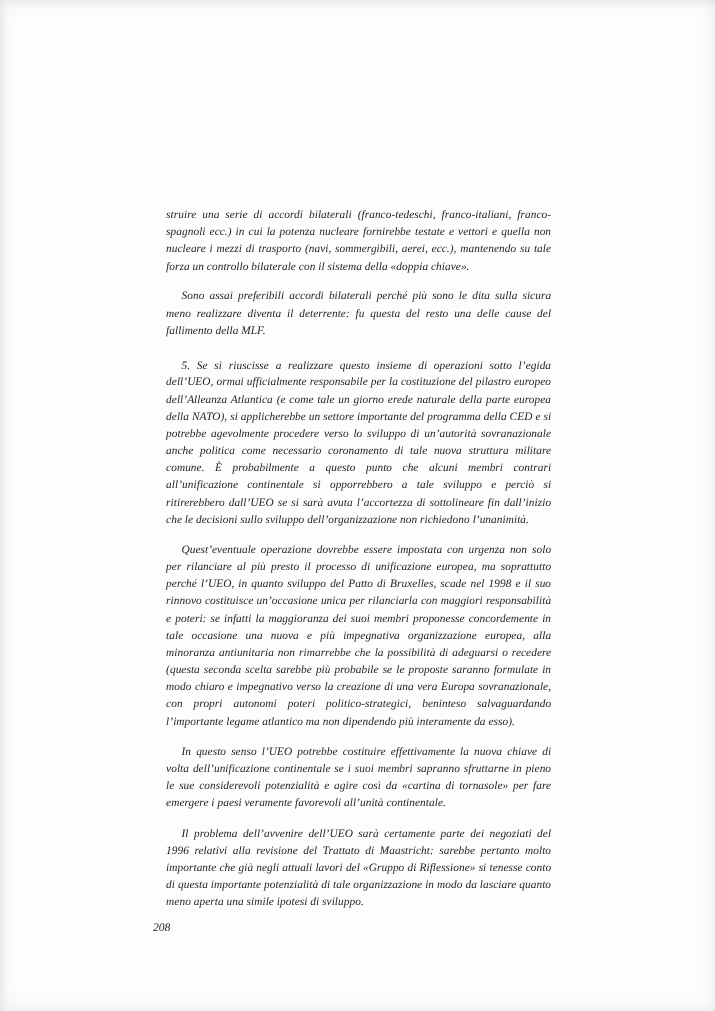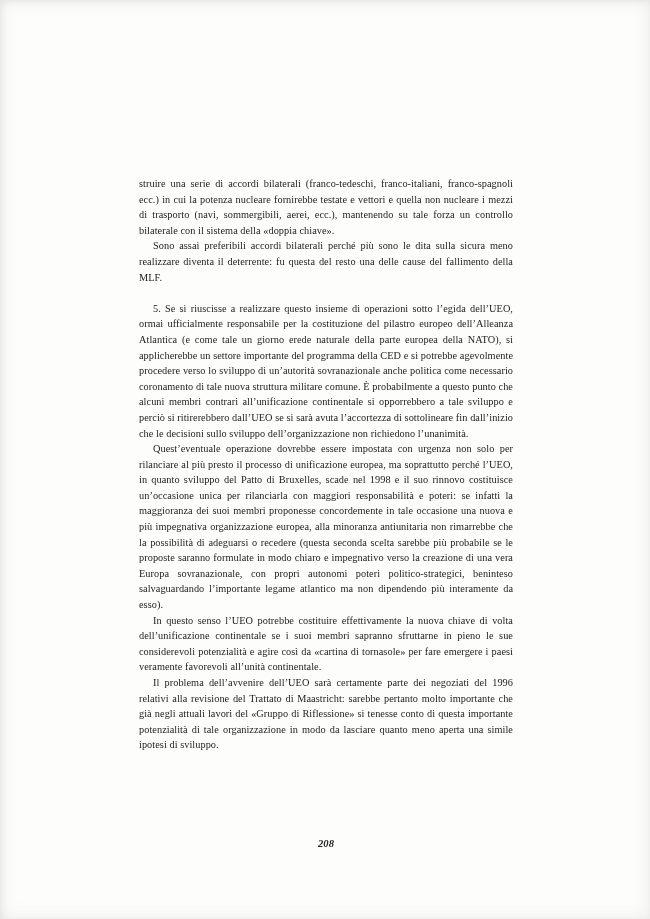--- a/index.html
+++ b/index.html
@@ -26,39 +26,38 @@
     top: 176px;
     width: 374px;
     font-size: 10.3px;
     line-height: 15.6px;
     letter-spacing: 0.05px;
     color: #1c1c1c;
     text-align: justify;
     text-justify: inter-word;
   }
   .text-block p {
-    margin: 0;
+    margin: 12px;
     text-indent: 14px;
+    font-style: italic;
   }
   .text-block p.noindent {
     text-indent: 0;
   }
   .text-block p.spaced {
     margin-top: 15.6px;
   }
   .page-number {
     position: absolute;
     left: 139px;
     width: 374px;
     top: 838px;
-    text-align: center;
     font-style: italic;
     font-size: 10.6px;
     color: #222;
-    font-weight: bold;
   }
 </style>
 </head>
 <body>
 
 <div class="scan-page">
   <div class="text-block">
     <p class="noindent">struire una serie di accordi bilaterali (franco-tedeschi, franco-italiani, franco-spagnoli ecc.) in cui la potenza nucleare fornirebbe testate e vettori e quella non nucleare i mezzi di trasporto (navi, sommergibili, aerei, ecc.), mantenendo su tale forza un controllo bilaterale con il sistema della «doppia chiave».</p>
     <p>Sono assai preferibili accordi bilaterali perché più sono le dita sulla sicura meno realizzare diventa il deterrente: fu questa del resto una delle cause del fallimento della MLF.</p>
     <p class="spaced">5. Se si riuscisse a realizzare questo insieme di operazioni sotto l’egida dell’UEO, ormai ufficialmente responsabile per la costituzione del pilastro europeo dell’Alleanza Atlantica (e come tale un giorno erede naturale della parte europea della NATO), si applicherebbe un settore importante del programma della CED e si potrebbe agevolmente procedere verso lo sviluppo di un’autorità sovranazionale anche politica come necessario coronamento di tale nuova struttura militare comune. È probabilmente a questo punto che alcuni membri contrari all’unificazione continentale si opporrebbero a tale sviluppo e perciò si ritirerebbero dall’UEO se si sarà avuta l’accortezza di sottolineare fin dall’inizio che le decisioni sullo sviluppo dell’organizzazione non richiedono l’unanimità.</p>

